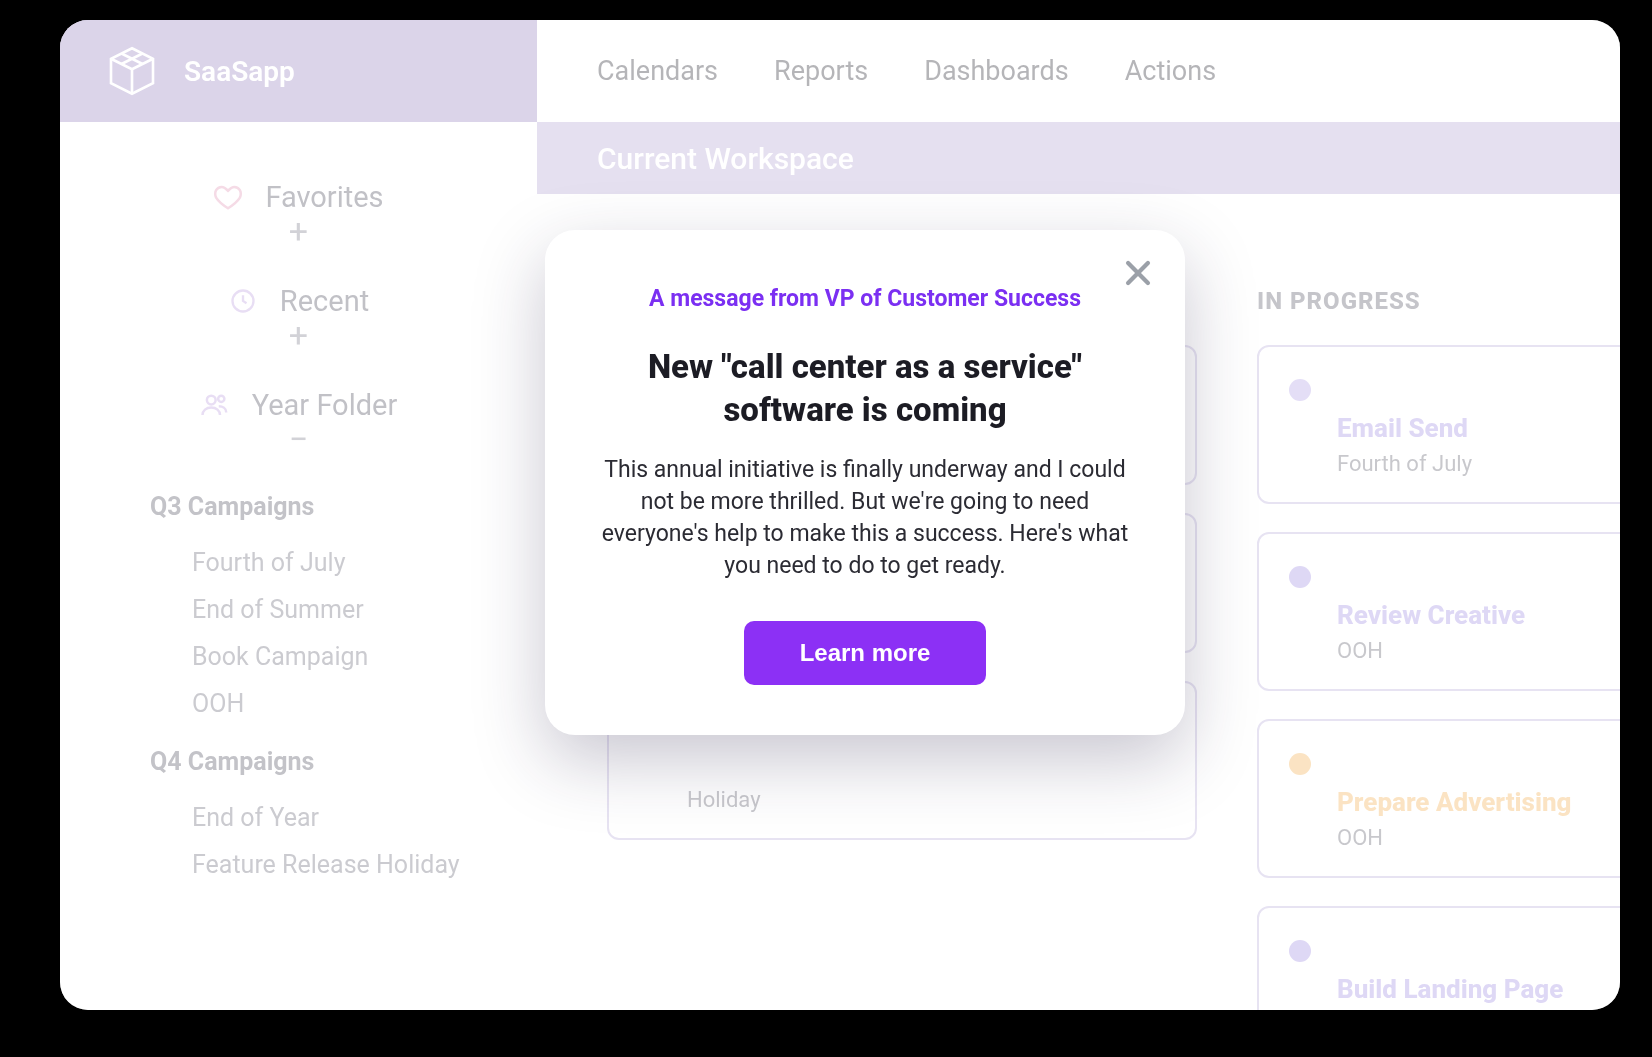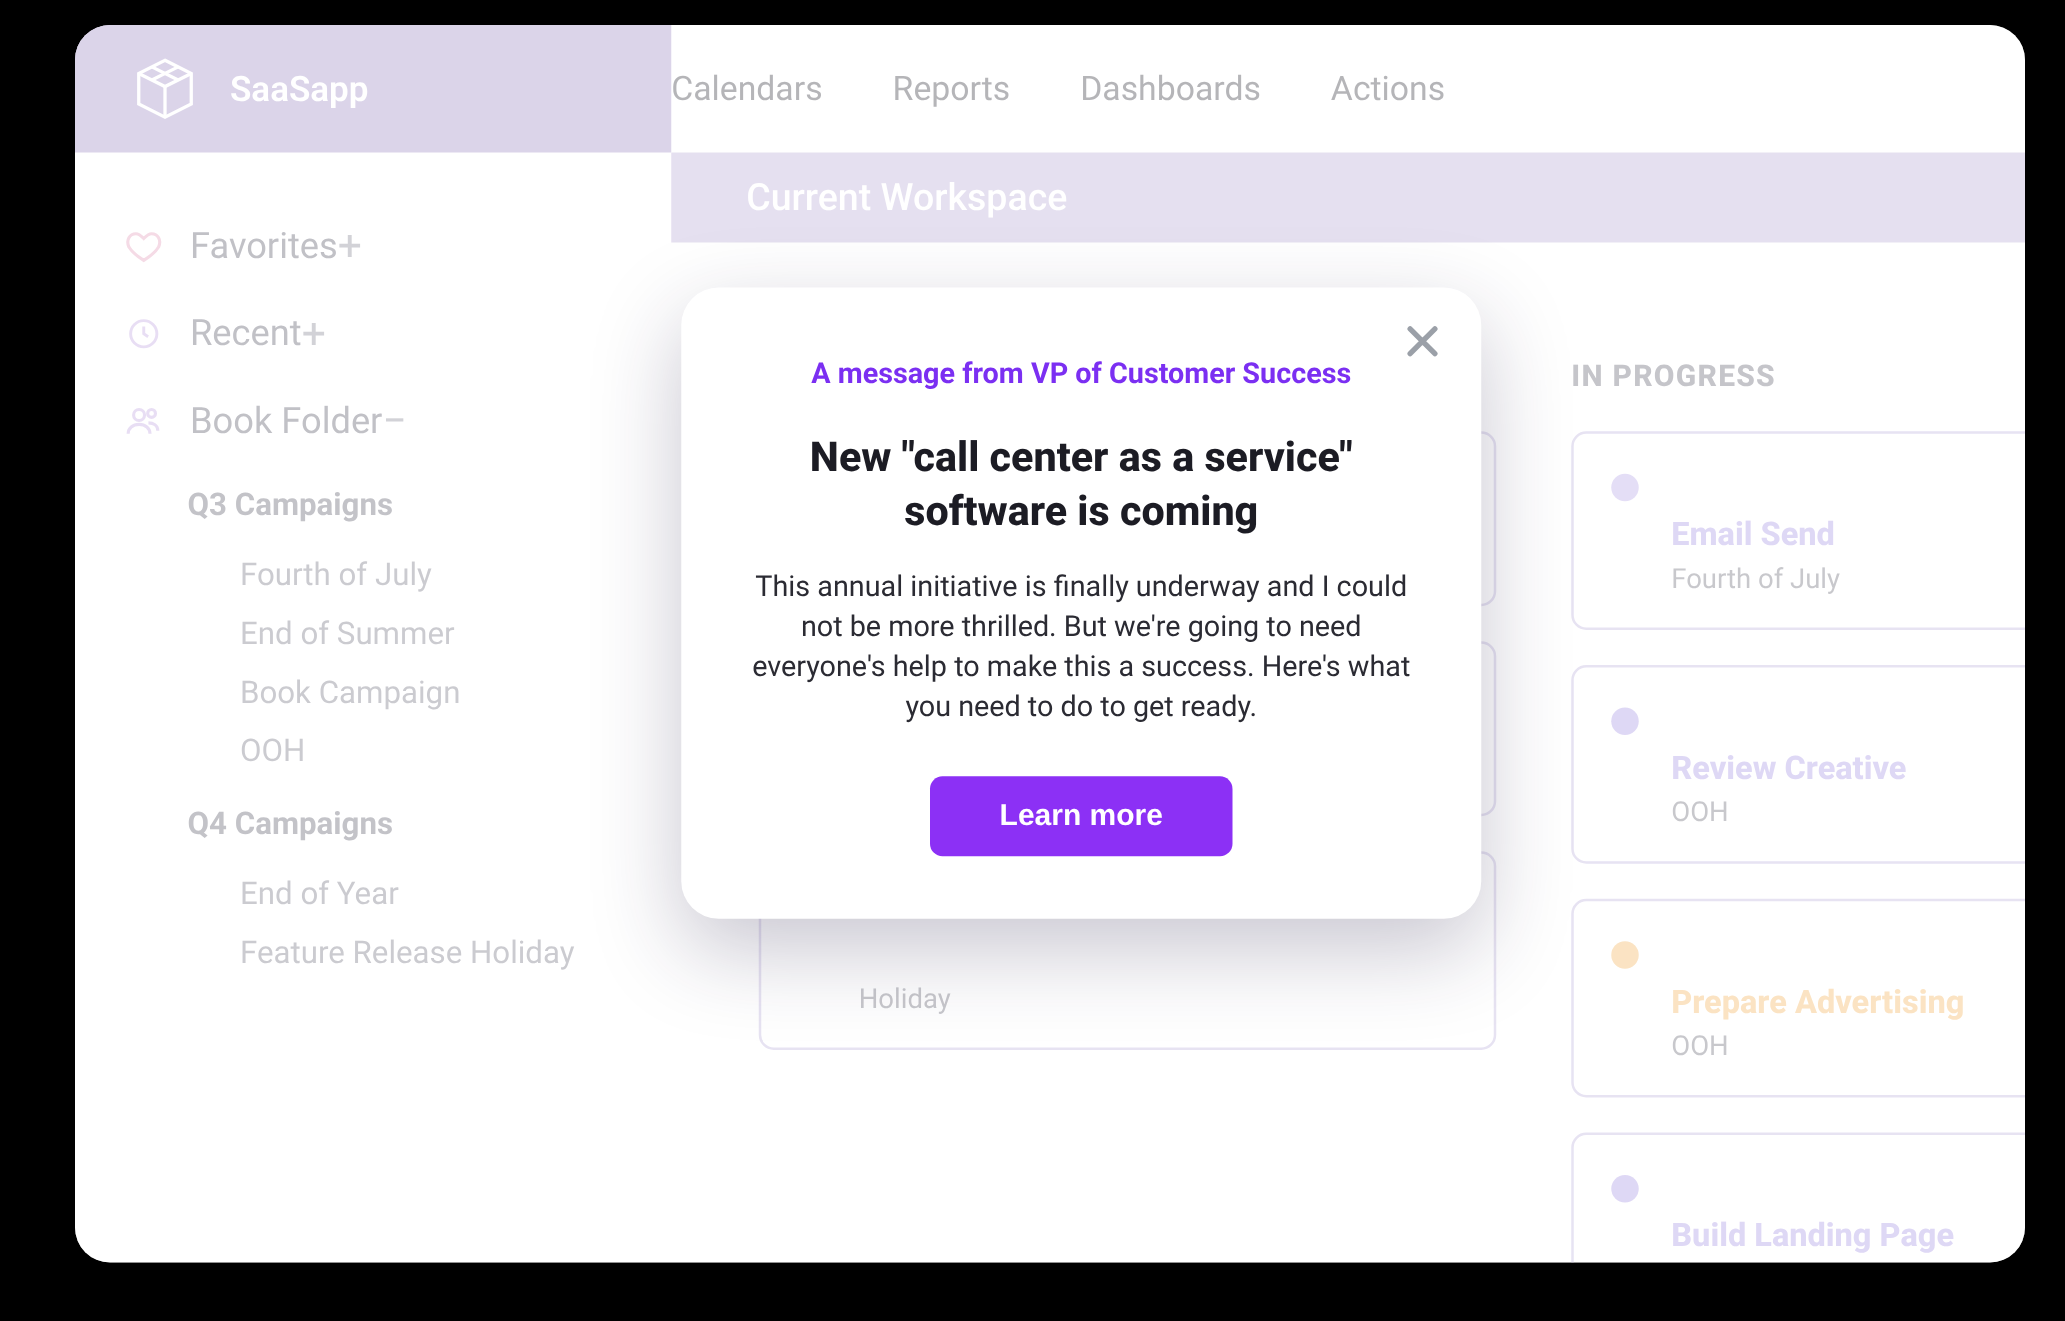--- a/index.html
+++ b/index.html
@@ -55,20 +55,21 @@
 }
 .brand-name {
   font-size: 28px;
   font-weight: 600;
 }
 .topnav {
   flex: 1;
   display: flex;
   align-items: center;
   gap: 56px;
+  padding-left: 60px;
 }
 .topnav-item {
   font-size: 27px;
   color: #5B5B63;
   cursor: pointer;
 }
 .subheader {
   position: absolute;
   left: 477px;
   top: 102px;
@@ -90,20 +91,21 @@
   top: 102px;
   width: 477px;
   bottom: 0;
   padding: 40px 20px 20px 40px;
 }
 .side-section {
   display: flex;
   align-items: center;
   justify-content: flex-start;
   padding: 18px 20px 18px 0;
+  flex-direction: column;
 }
 .side-left {
   display: flex;
   align-items: center;
   gap: 22px;
 }
 .side-icon { width: 30px; height: 30px; display: flex; align-items: center; justify-content: center; }
 .side-label {
   font-size: 29px;
   color: #757582;
@@ -291,21 +293,21 @@
       <div class="side-section">
         <div class="side-left">
           <span class="side-icon">
             <svg viewBox="0 0 24 24" width="30" height="30" fill="none" stroke="#CDB6E6" stroke-width="2">
               <circle cx="9" cy="8" r="3.5"></circle>
               <path d="M2 20c0-3.5 3-6 7-6s7 2.5 7 6"></path>
               <circle cx="17" cy="7" r="2.5"></circle>
               <path d="M15 13c3 0 6 1.5 6 5"></path>
             </svg>
           </span>
-          <span class="side-label">Book Folder</span>
+          <span class="side-label">Year Folder</span>
         </div>
         <span class="side-action">−</span>
       </div>
 
       <div class="folder-title">Q3 Campaigns</div>
       <div class="folder-items">
         <div class="folder-item">Fourth of July</div>
         <div class="folder-item">End of Summer</div>
         <div class="folder-item">Book Campaign</div>
         <div class="folder-item">OOH</div>

